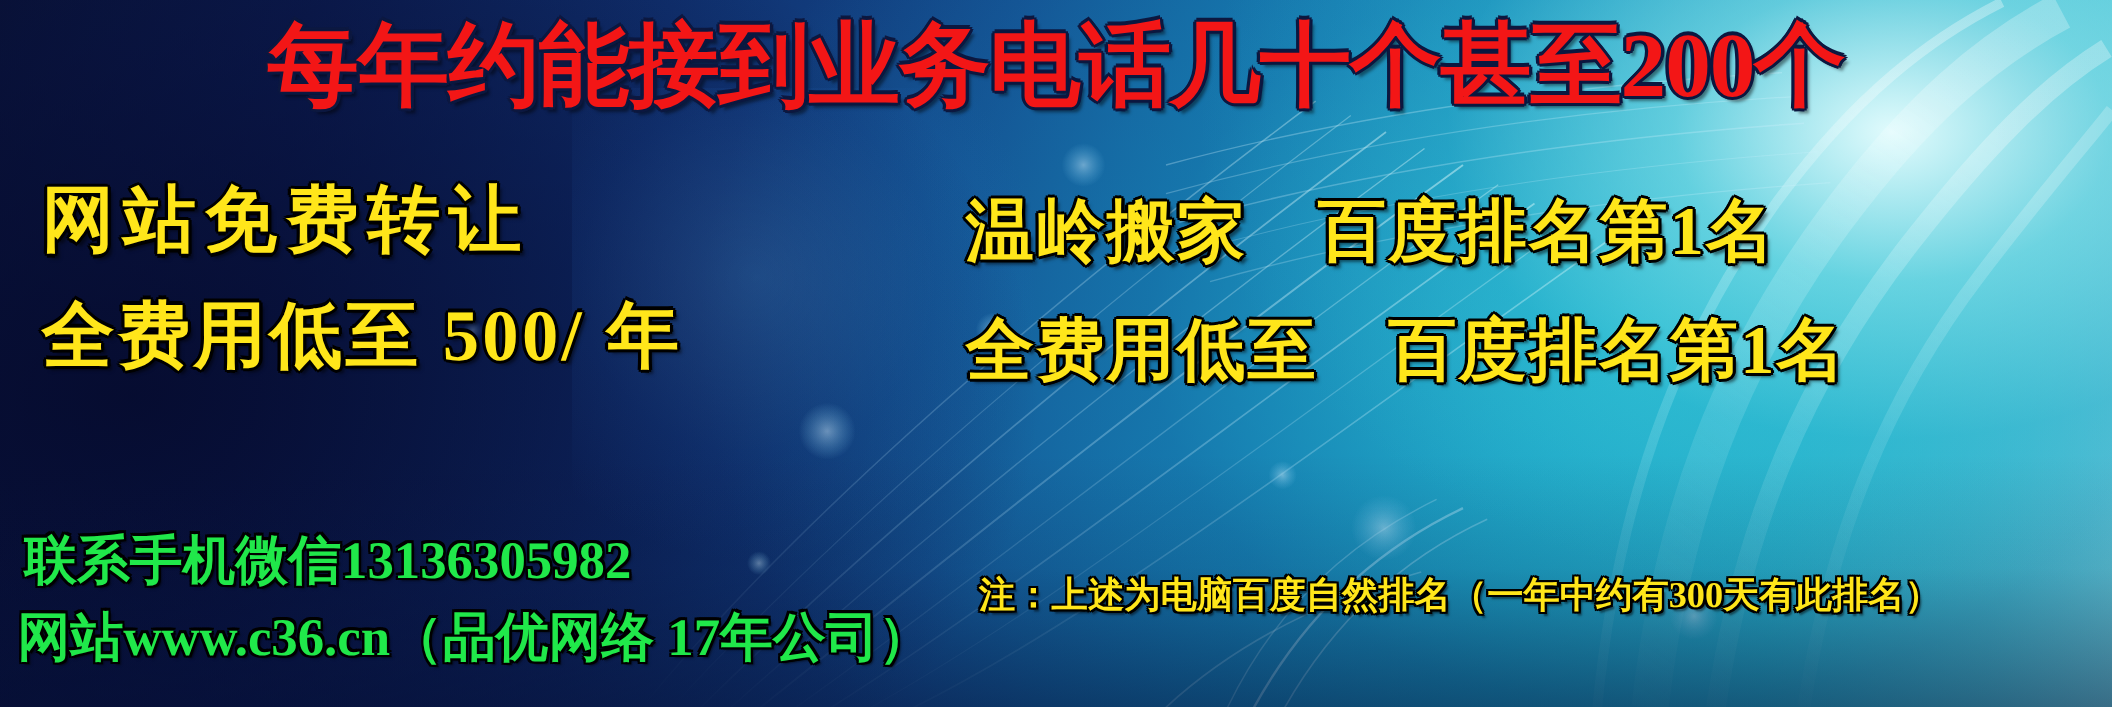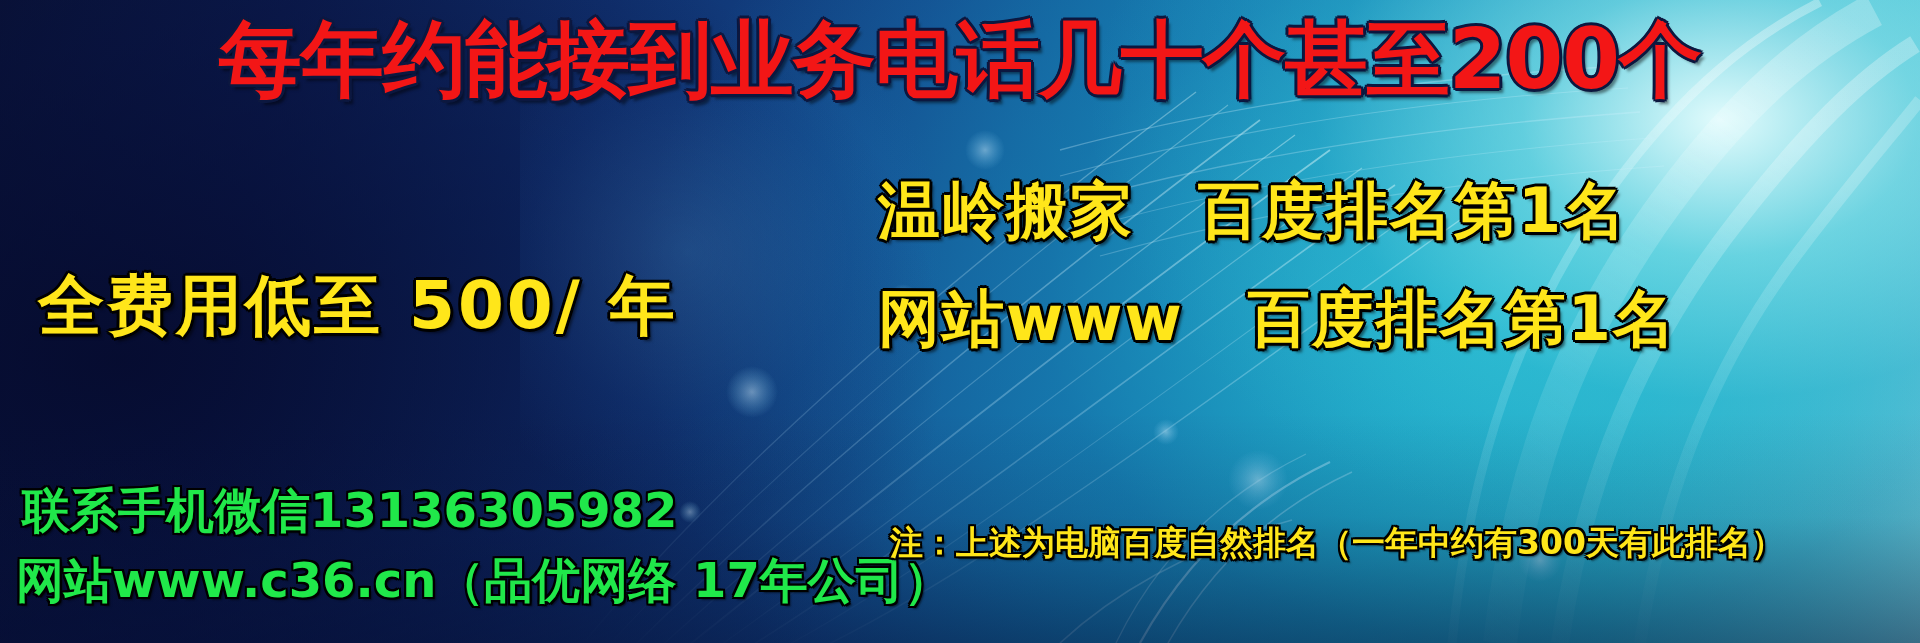--- a/index.html
+++ b/index.html
@@ -74,21 +74,21 @@
                 rgba(4,12,48,0.12) 55%,
                 rgba(0,0,0,0) 100%);
     pointer-events: none;
   }
 
   
   .content {
     position: absolute;
     inset: 0;
   }
-  .txt { position: absolute; white-space: nowrap; line-height: 1; }
+  .txt { position: absolute; white-space: nowrap; line-height: 1; font-family: Liberation Serif, serif; }
 
   .headline {
     left: 50%;
     transform: translateX(-50%);
     top: 18px;
     font-size: 83px;
     font-weight: 700;
     color: #f31616;
     letter-spacing: -1px;
     text-shadow:
@@ -219,26 +219,27 @@
       <circle cx="430" cy="300" r="9" fill="url(#bokeh)" opacity="0.5"></circle>
     </g>
   </svg>
 
   <div class="bg-bottom-shade"></div>
 
   <div class="content">
 
     <div class="txt headline">每年约能接到业务电话几十个甚至200个</div>
 
+    <div class="txt yellow-big ln-left1">网站免费转让</div>
 
     <div class="txt yellow-big ln-left2">全费用低至 500/ 年</div>
 
     <div class="txt yellow-big ln-right1">温岭搬家　百度排名第1名</div>
 
-    <div class="txt yellow-big ln-right2">网站www　百度排名第1名</div>
+    <div class="txt yellow-big ln-right2">全费用低至　百度排名第1名</div>
 
     <div class="txt green-line ln-contact">联系手机微信13136305982</div>
 
     <div class="txt green-line ln-website">网站www.c36.cn（品优网络 17年公司）</div>
 
     <div class="txt yellow-note ln-note1">注：上述为电脑百度自然排名（一年中约有300天有此排名）</div>
 
 
   </div>
 </div>

